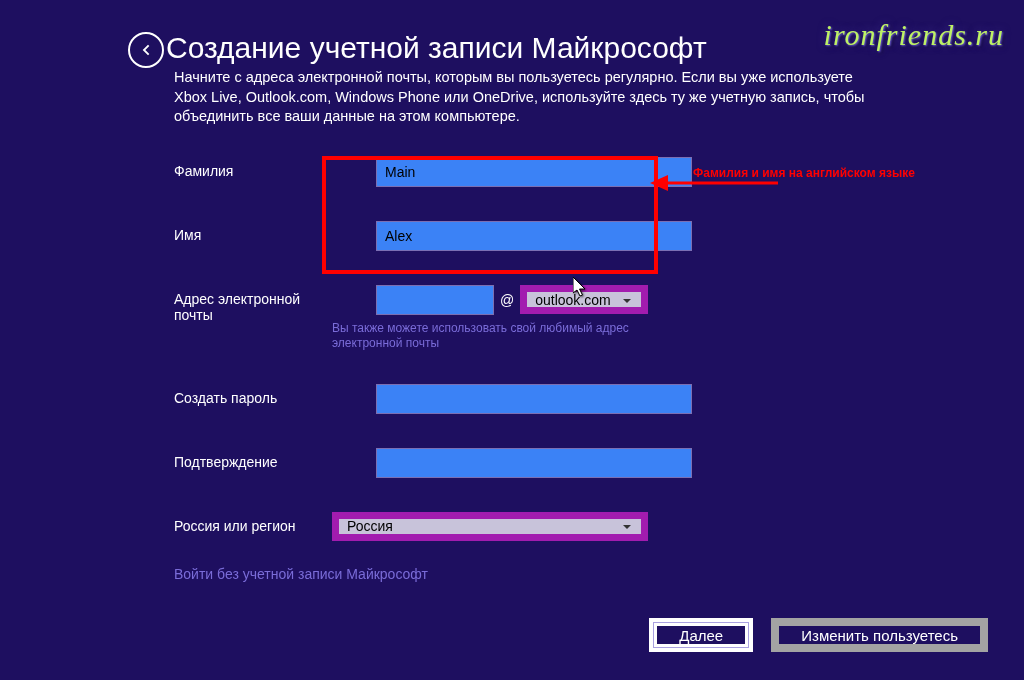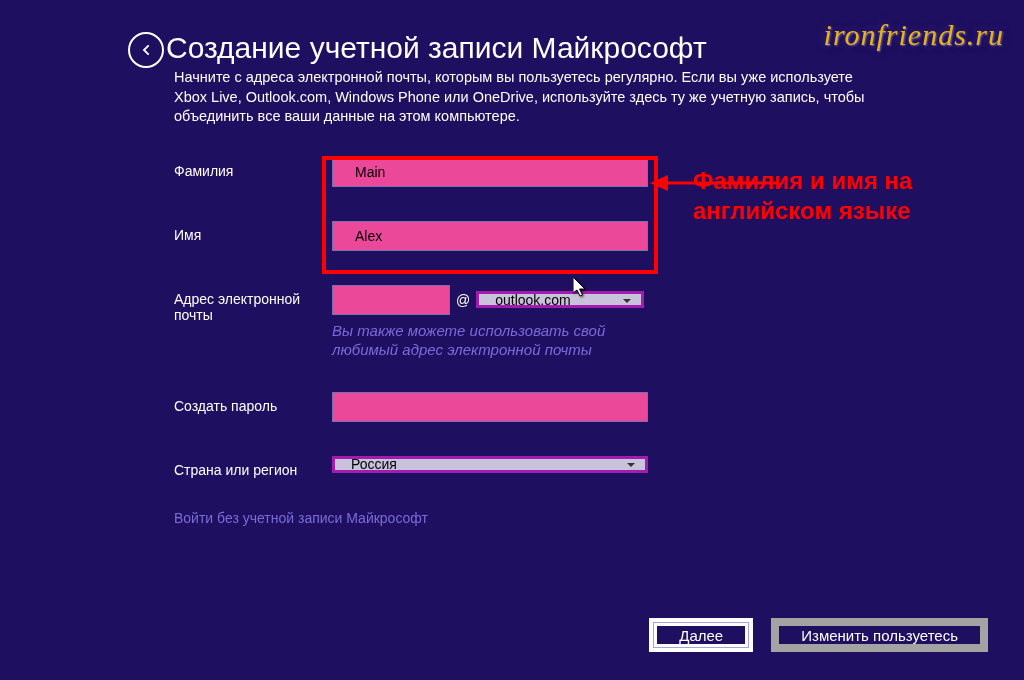--- a/index.html
+++ b/index.html
@@ -73,25 +73,26 @@
   }
   .control-col {
     width: 316px;
     position: relative;
   }
   input.text {
     width: 100%;
     height: 30px;
     box-sizing: border-box;
     border: 1px solid #7b6fb3;
-    background: #ec4899;
-    padding: 0 22px;
+    background: #3b82f6;
+    padding: 0 8px;
     font-size: 14px;
     color: #000;
     font-family: inherit;
+    margin-left: 44px;
   }
   input.text::placeholder { color: #555; }
   .highlight-box {
     position: absolute;
     border: 4px solid #ff0000;
     pointer-events: none;
   }
   .email-row .control-col {
     display: flex;
     flex-direction: column;
@@ -99,47 +100,46 @@
   .email-inputs {
     display: flex;
     align-items: center;
     gap: 6px;
   }
   .email-inputs input.text { width: 118px; flex: 0 0 118px; }
   .at { font-size: 14px; color: #fff; }
   .select {
     position: relative;
     width: 168px;
-    height: 17px;
+    height: 29px;
     background: #c8c3da;
-    border: 3px solid #a21caf;
+    border: 7px solid #a21caf;
     box-sizing: border-box;
     display: flex;
     align-items: center;
-    padding-left: 16px;
+    padding-left: 8px;
     font-size: 14px;
     color: #000;
   }
   .select.full { width: 316px; }
   .chevron {
     position: absolute;
     right: 8px;
     top: 50%;
     transform: translateY(-50%);
     width: 12px;
     height: 12px;
   }
   .chevron svg { width: 12px; height: 12px; fill: #333; }
   .hint-link {
     margin-top: 6px;
-    font-size: 15px;
+    font-size: 12px;
     color: #7a6cd8;
     line-height: 1.3;
     cursor: pointer;
-    font-style: italic;
   }
   .signin-link {
     margin-left: 46px;
     margin-top: -6px;
     font-size: 14px;
     color: #7a6cd8;
     cursor: pointer;
   }
   .button-row {
     position: absolute;
@@ -167,36 +167,36 @@
     outline: 1px solid #a9a0e0;
     outline-offset: -5px;
   }
   .watermark {
     position: absolute;
     top: 18px;
     right: 20px;
     font-family: "Georgia", serif;
     font-style: italic;
     font-size: 30px;
-    color: #eab308;
+    color: #bef264;
     text-shadow:
       1px 1px 2px #6a5ad0,
       2px 2px 4px rgba(0,0,0,0.6),
       0 0 8px rgba(100,80,200,0.5);
     letter-spacing: 1px;
     pointer-events: none;
   }
   .annotation-arrow {
     position: absolute;
     pointer-events: none;
   }
   .annotation-text {
     position: absolute;
     color: #ff0000;
-    font-size: 24px;
+    font-size: 12px;
     font-weight: bold;
     line-height: 1.25;
     pointer-events: none;
   }
   .cursor-arrow {
     position: absolute;
     left: 573px;
     top: 277px;
     width: 14px;
     height: 20px;
@@ -256,23 +256,29 @@
       </div>
     </div>
 
     <div class="row">
       <div class="label">Создать пароль</div>
       <div class="control-col">
         <input class="text" type="password" value="" style="">
       </div>
     </div>
 
+    <div class="row">
+      <div class="label">Подтверждение</div>
+      <div class="control-col">
+        <input class="text" type="password" value="" style="">
+      </div>
+    </div>
 
     <div class="row tight">
-      <div class="label">Страна или регион</div>
+      <div class="label">Россия или регион</div>
       <div class="control-col">
         <div class="select full">
           <span>Россия</span>
           <span class="chevron">
             <svg viewBox="0 0 24 24">
                 <path d="M4 8l8 8 8-8z"></path>
               </svg>
           </span>
         </div>
       </div>

